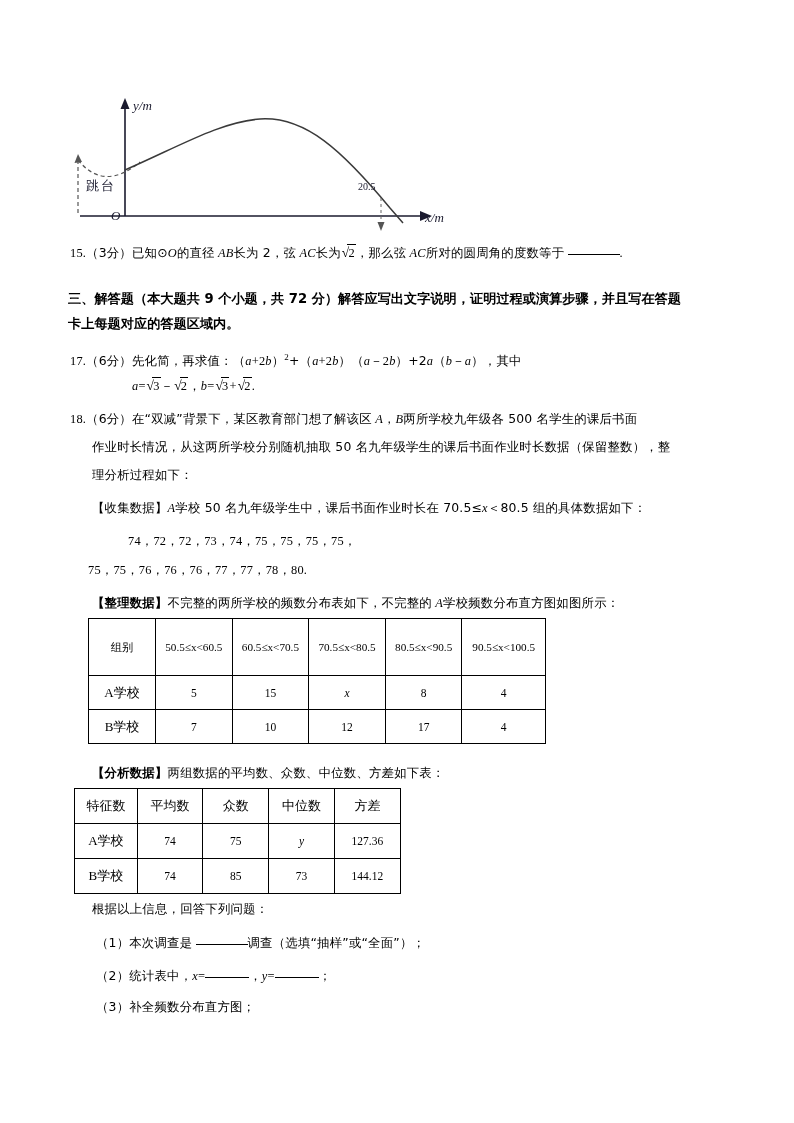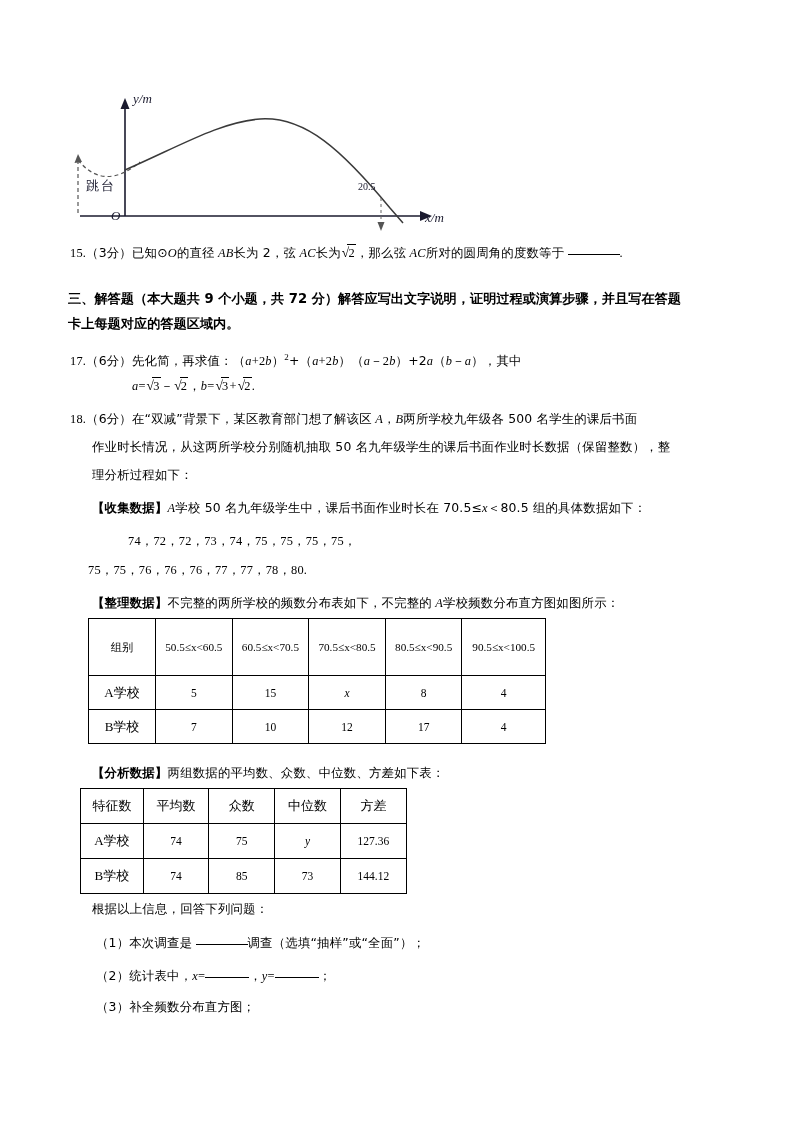--- a/index.html
+++ b/index.html
@@ -107,21 +107,21 @@
   #freq-table td.hdr-group {
     height: 56px;
     line-height: 26px;
     font-size: 11.2px;
     padding: 0 2px;
     word-break: break-all;
   }
   #freq-table td.rowlabel { width: 62px; }
   #freq-table td.datacell { height: 33px; }
 
-  #stats-table { left: 80px; top: 788px; width: 327px; }
+  #stats-table { left: 74px; top: 788px; width: 327px; }
   #stats-table td { height: 34px; }
   #stats-table td.rowlabel { width: 63px; }
   #stats-table td.colh { width: 66px; }
 
   .cellcjk {
     font-family: "DejaVu Sans", "Liberation Sans", sans-serif;
     font-size: 13px;
   }
 </style>
 </head>
@@ -140,21 +140,21 @@
 
       <path d="M8,72 L8,128" stroke="#555" stroke-width="1.2" stroke-dasharray="4,3" fill="none"></path>
       <path d="M8,72 Q34,104 70,74" stroke="#555" stroke-width="1.2" stroke-dasharray="4,3" fill="none"></path>
       <polygon points="8,66 4.5,75 12,74" fill="#555"></polygon>
 
       <path d="M55,82 C110,58 150,34 190,31 C235,28 272,62 320,120 L333,135" stroke="#3a3a3a" stroke-width="1.5" fill="none"></path>
 
       <path d="M311,110 L311,140" stroke="#666" stroke-width="1" stroke-dasharray="3,3" fill="none"></path>
       <polygon points="311,143 307.5,134 314.5,134" fill="#555"></polygon>
     </svg>
-    <span class="fig-label" style="left:63px; top:3px; font-size:13px;">y/m</span>
+    <span class="fig-label" style="left:63px; top:10px; font-size:13px;">y/m</span>
     <span class="fig-label" style="left:355px; top:122px; font-size:13px;">x/m</span>
     <span class="fig-label" style="left:41px; top:120px; font-size:13px;">O</span>
     <span class="fig-label cjk" style="left:16px; top:89px; font-size:13px; font-style:normal; letter-spacing:2px;">跳台</span>
     <span class="fig-label" style="left:288px; top:93px; font-size:10px; font-style:normal;">20.5</span>
   </div>
 
   <div class="line" style="top:243px;">
     <span>15</span><span>.</span><span class="cjk">（3分）</span><span class="cjk">已知⊙</span><span class="ital">O</span><span class="cjk">的直径</span>&nbsp;<span class="ital">AB</span><span class="cjk">长为 2，弦</span>&nbsp;<span class="ital">AC</span><span class="cjk">长为</span><span class="rad"><span class="radsym">√</span><span class="radbody">2</span></span><span class="cjk">，那么弦</span>&nbsp;<span class="ital">AC</span><span class="cjk">所对的圆周角的度数等于</span>&nbsp;<span class="fillblank"></span><span>.</span>
   </div>
 
@@ -168,21 +168,21 @@
     <span class="ital">a</span><span>=</span><span class="rad"><span class="radsym">√</span><span class="radbody">3</span></span><span>－</span><span class="rad"><span class="radsym">√</span><span class="radbody">2</span></span><span class="cjk">，</span><span class="ital">b</span><span>=</span><span class="rad"><span class="radsym">√</span><span class="radbody">3</span></span><span>+</span><span class="rad"><span class="radsym">√</span><span class="radbody">2</span></span><span>.</span>
   </div>
 
   <div class="line" style="top:411px;">
     <span>18</span><span>.</span><span class="cjk">（6分）</span><span class="cjk">在“双减”背景下，某区教育部门想了解该区</span>&nbsp;<span class="ital">A</span><span class="cjk">，</span><span class="ital">B</span><span class="cjk">两所学校九年级各 500 名学生的课后书面</span>
   </div>
   <div class="line cjk indent1" style="top:439px;">作业时长情况，从这两所学校分别随机抽取 50 名九年级学生的课后书面作业时长数据（保留整数），整</div>
   <div class="line cjk indent1" style="top:467px;">理分析过程如下：</div>
 
   <div class="line indent1" style="top:500px;">
-    <span class="cjk" style="font-weight:bold;margin-top:48px;">【收集数据】</span><span class="ital">A</span><span class="cjk">学校 50 名九年级学生中，课后书面作业时长在 70.5≤</span><span class="ital">x</span><span class="cjk">＜80.5 组的具体数据如下：</span>
+    <span class="cjk" style="font-weight:normal;margin-top:48px;">【收集数据】</span><span class="ital">A</span><span class="cjk">学校 50 名九年级学生中，课后书面作业时长在 70.5≤</span><span class="ital">x</span><span class="cjk">＜80.5 组的具体数据如下：</span>
   </div>
   <div class="line indent2" style="top:533px; font-family:'Liberation Serif',serif;margin-left:40px;">74，72，72，73，74，75，75，75，75，</div>
   <div class="line indent2" style="top:562px;">75，75，76，76，76，77，77，78，80.</div>
 
   <div class="line indent1" style="top:595px;">
     <span class="cjk" style="font-weight:bold;">【整理数据】</span><span class="cjk">不完整的两所学校的频数分布表如下，不完整的</span>&nbsp;<span class="ital">A</span><span class="cjk">学校频数分布直方图如图所示：</span>
   </div>
 
   <table class="grid" id="freq-table">
     <tbody>

